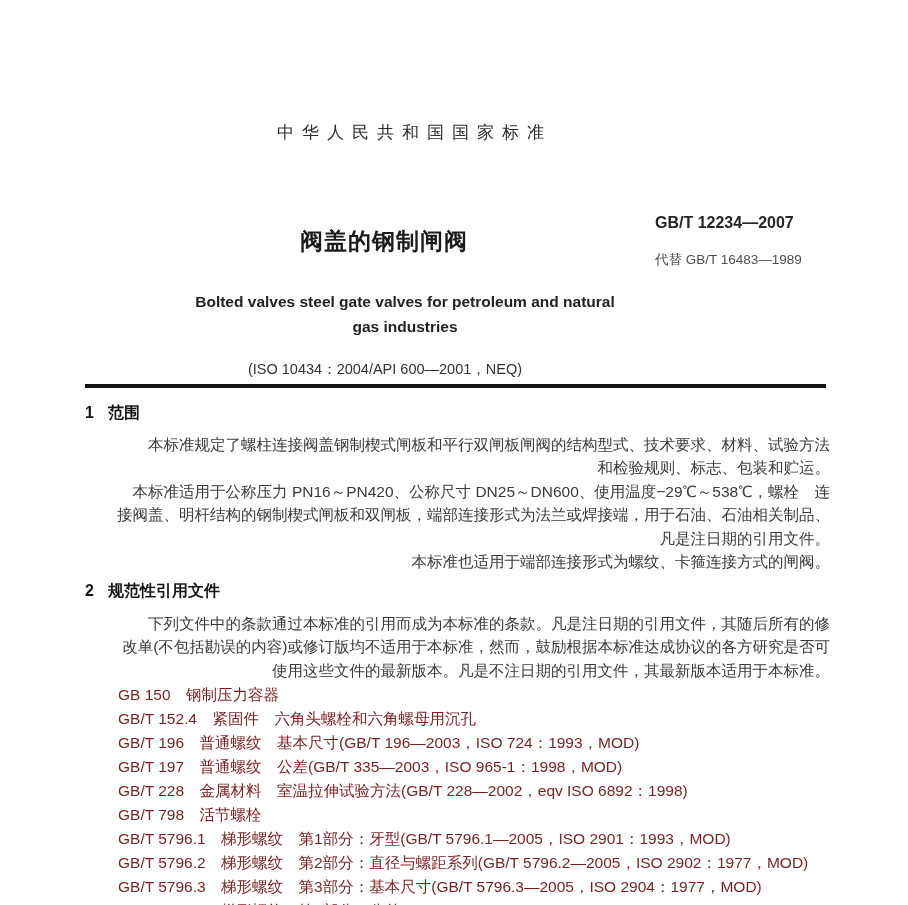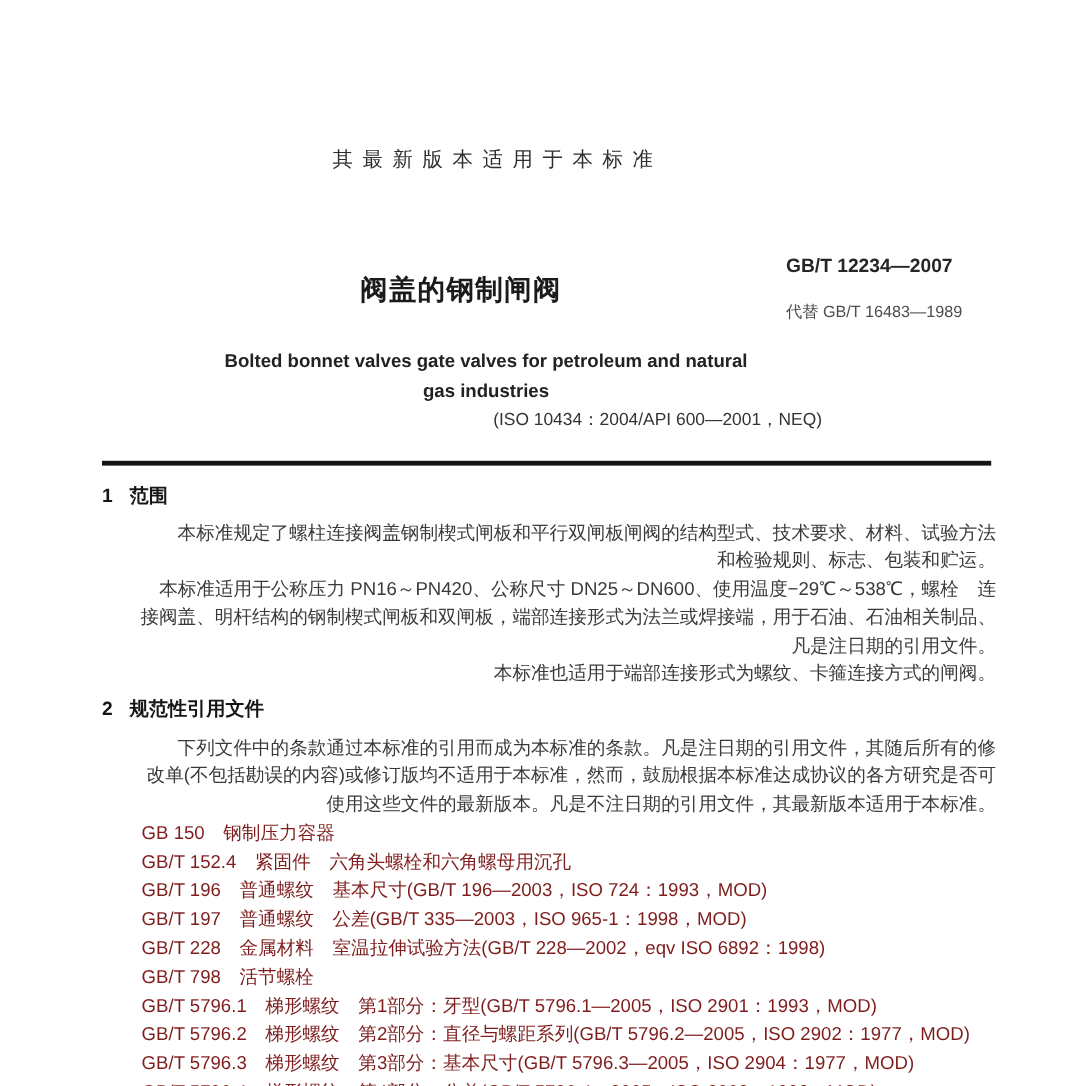--- a/index.html
+++ b/index.html
@@ -52,22 +52,22 @@
   }
   .title-en {
     left: 85px; top: 289px; width: 640px;
     text-align: center;
     font-size: 15.5px;
     font-weight: bold;
     line-height: 25px;
     color: #222222;
   }
   .iso-line {
-    left: 85px; top: 340px; width: 600px;
-    text-align: right;
+    left: 85px; top: 360px; width: 600px;
+    text-align: center;
     font-size: 14.5px;
     color: #333333;
     white-space: nowrap;
   }
   .rule {
     left: 85px; top: 384px;
     width: 741px; height: 4px;
     background: #141414;
   }
   .sec-heading {
@@ -100,29 +100,29 @@
     font-size: 15.5px;
     color: #7f1d1d;
     white-space: nowrap;
   }
 </style>
 </head>
 <body>
 
 <div id="page">
 
-  <div class="abs banner">其最新版本适用于本标准</div>
+  <div class="abs banner">中华人民共和国国家标准</div>
 
   <div class="abs title-zh-2">阀盖的钢制闸阀</div>
 
   <div class="abs std-code">GB/T 12234—2007</div>
   <div class="abs superseded">代替 GB/T 16483—1989</div>
 
   <div class="abs title-en">
-    <div>Bolted bonnet valves gate valves for petroleum and natural</div>
+    <div>Bolted valves steel gate valves for petroleum and natural</div>
     <div>gas industries</div>
   </div>
 
   <div class="abs iso-line">(ISO 10434：2004/API 600—2001，NEQ)</div>
 
   <div class="abs rule"></div>
 
   <div id="sec1-heading" class="abs sec-heading">
     <span class="sec-num">1</span><span>范围</span>
   </div>

